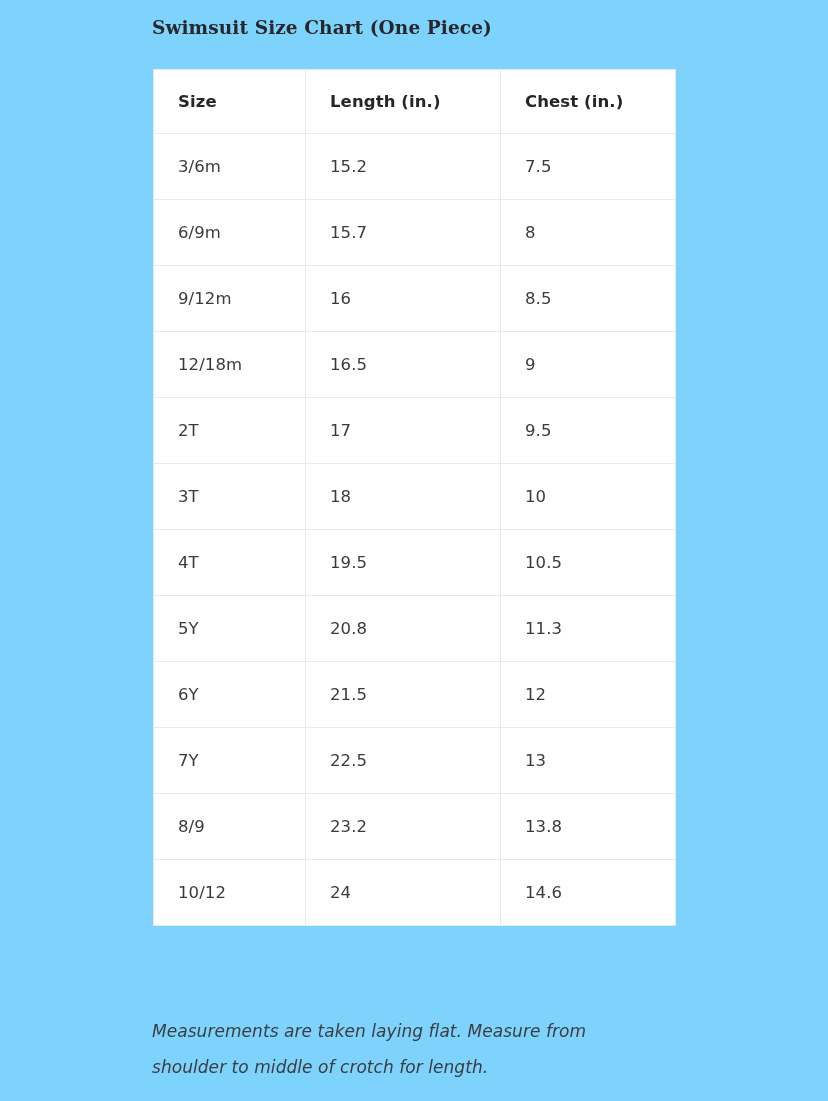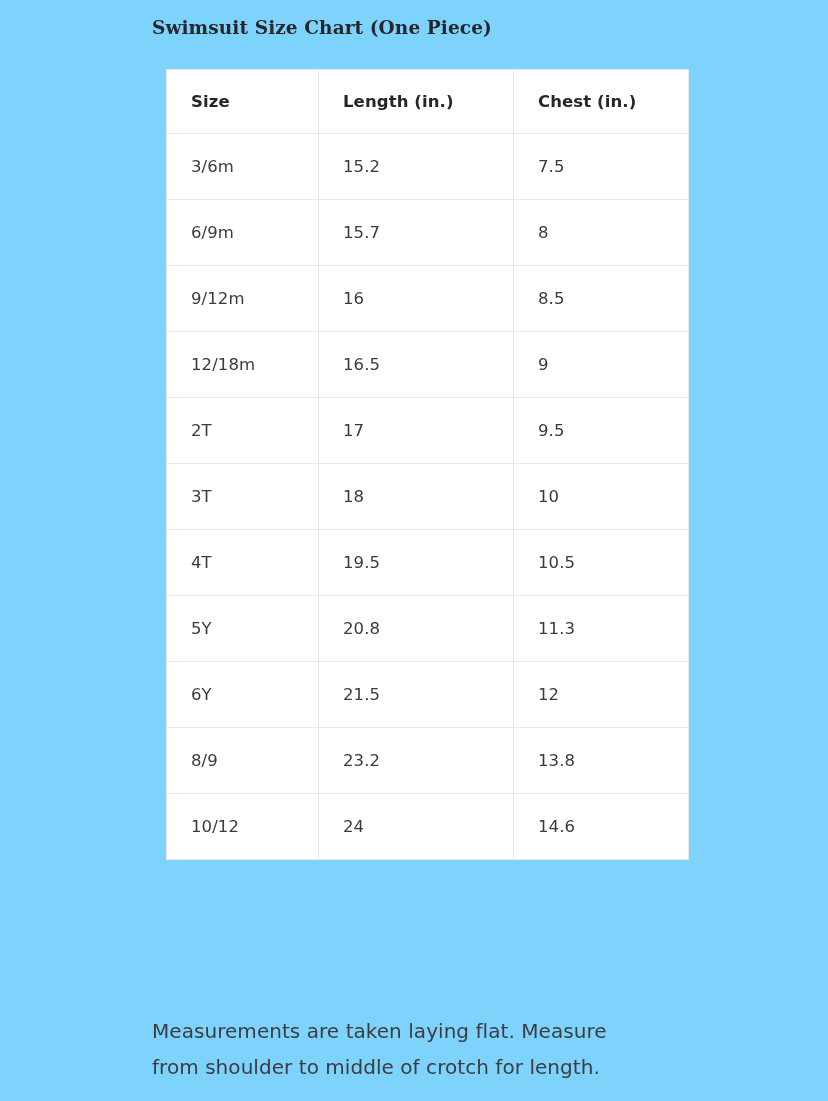--- a/index.html
+++ b/index.html
@@ -26,21 +26,21 @@
     top: 17px;
     font-family: "DejaVu Serif", serif;
     font-size: 18.5px;
     font-weight: bold;
     color: #26262b;
     letter-spacing: 0.1px;
     white-space: nowrap;
   }
   .size-table-wrap {
     position: absolute;
-    left: 166px;
+    left: 153px;
     top: 69px;
     width: 522px;
   }
   table.size-table {
     border-collapse: collapse;
     width: 522px;
     table-layout: fixed;
     background: #ffffff;
   }
   table.size-table col.c-size   { width: 152px; }
@@ -68,24 +68,25 @@
     font-weight: normal;
     color: #3a3a40;
     height: 66px;
     letter-spacing: 0.1px;
   }
   .table-note {
     position: absolute;
     left: 152px;
     top: 1013px;
     width: 500px;
-    font-size: 20px;
+    font-size: 17px;
     line-height: 36px;
     color: #3c3c42;
     letter-spacing: 0.05px;
+    font-style: italic;
   }
 </style>
 </head>
 <body>
 
 <div class="page">
 
   <div class="page-title">Swimsuit Size Chart (One Piece)</div>
 
   <div class="size-table-wrap">
@@ -142,20 +143,25 @@
           <td>5Y</td>
           <td>20.8</td>
           <td>11.3</td>
         </tr>
         <tr>
           <td>6Y</td>
           <td>21.5</td>
           <td>12</td>
         </tr>
         <tr>
+          <td>7Y</td>
+          <td>22.5</td>
+          <td>13</td>
+        </tr>
+        <tr>
           <td>8/9</td>
           <td>23.2</td>
           <td>13.8</td>
         </tr>
         <tr>
           <td>10/12</td>
           <td>24</td>
           <td>14.6</td>
         </tr>
       </tbody>

